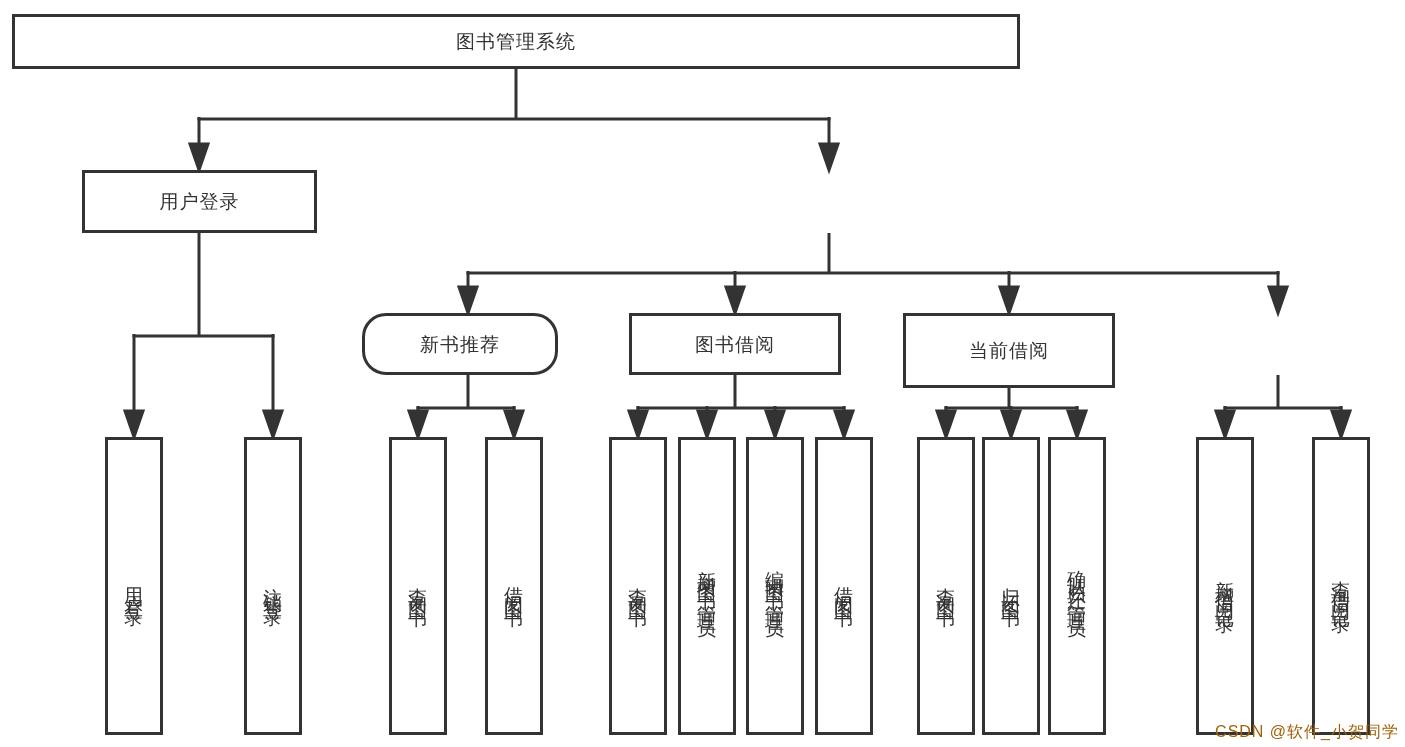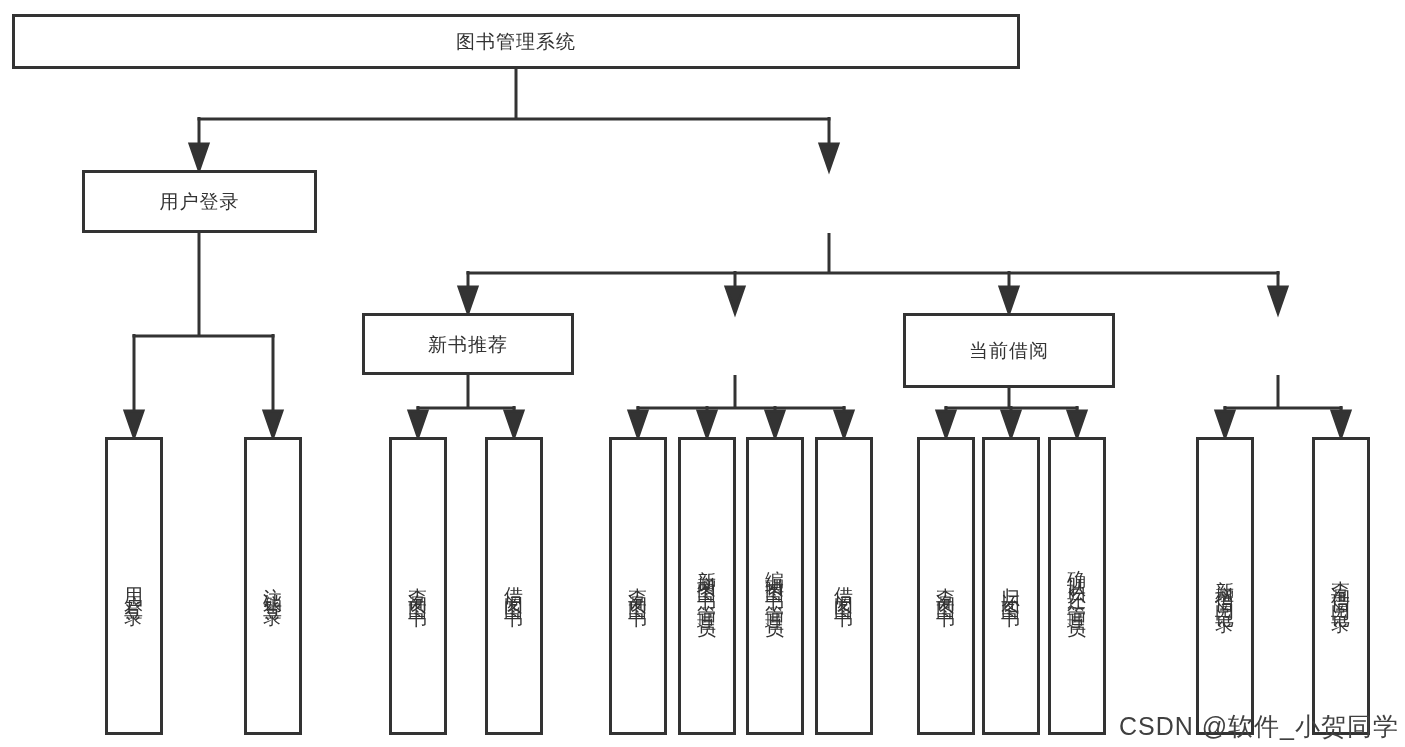--- a/index.html
+++ b/index.html
@@ -29,35 +29,35 @@
     writing-mode:vertical-rl;
     text-orientation:mixed;
     letter-spacing:7px;
     font-size:19px;
     white-space:nowrap;
   }
   
   .n-root  { left:12px;  top:14px;  width:1008px; height:55px; }
   .n-l2a   { left:82px;  top:170px; width:235px;  height:63px; }
   .n-l2b   { left:712px; top:170px; width:235px;  height:63px; }
-  .n-l3a   { left:362px; top:313px; width:212px;  height:62px; }
+  .n-l3a   { left:362px; top:313px; width:196px;  height:62px;border-radius:24px; }
   .n-l3b   { left:629px; top:313px; width:212px;  height:62px; }
   .n-l3c   { left:903px; top:313px; width:212px;  height:75px; }
   .n-l3d   { left:1172px;top:313px; width:212px;  height:62px; }
   .leaf    { top:437px; width:58px; height:298px; }
   .n-u1 { left:105px; }  .n-u2 { left:244px; }
   .n-n1 { left:389px; }  .n-n2 { left:485px; }
   .n-b1 { left:609px; }  .n-b2 { left:678px; } .n-b3 { left:746px; } .n-b4 { left:815px; }
   .n-c1 { left:917px; }  .n-c2 { left:982px; } .n-c3 { left:1048px; }
   .n-r1 { left:1196px; } .n-r2 { left:1312px; }
   .watermark {
     position:absolute;
     right:6px; bottom:4px;
-    font-size:25px;
-    color:#404040;
+    font-size:16px;
+    color:#a16207;
     letter-spacing:1px;
   }
 </style>
 </head>
 <body>
 
 <div class="canvas">
 
   <svg class="connectors" viewBox="0 0 1405 747" xmlns="http://www.w3.org/2000/svg" stroke="#333333" stroke-width="3" fill="#333333">
 
@@ -125,20 +125,23 @@
     <span>图书管理系统</span>
   </div>
 
   <div class="node n-l2a">
     <span>用户登录</span>
   </div>
 
   <div class="node n-l3a">
     <span>新书推荐</span>
   </div>
+  <div class="node n-l3b">
+    <span>图书借阅</span>
+  </div>
   <div class="node n-l3c">
     <span>当前借阅</span>
   </div>
 
   <div class="node vbox leaf n-u1">
     <span>用户登录</span>
   </div>
   <div class="node vbox leaf n-u2">
     <span>注销登录</span>
   </div>

